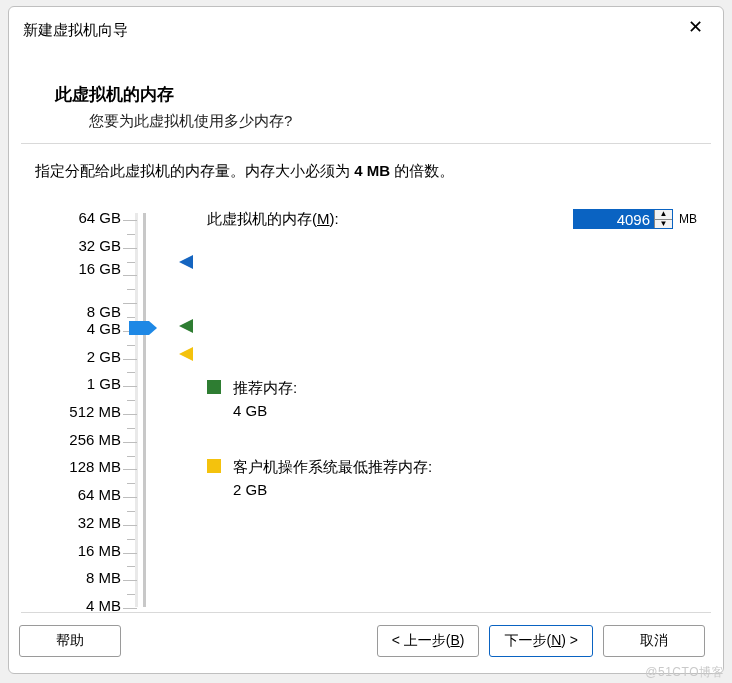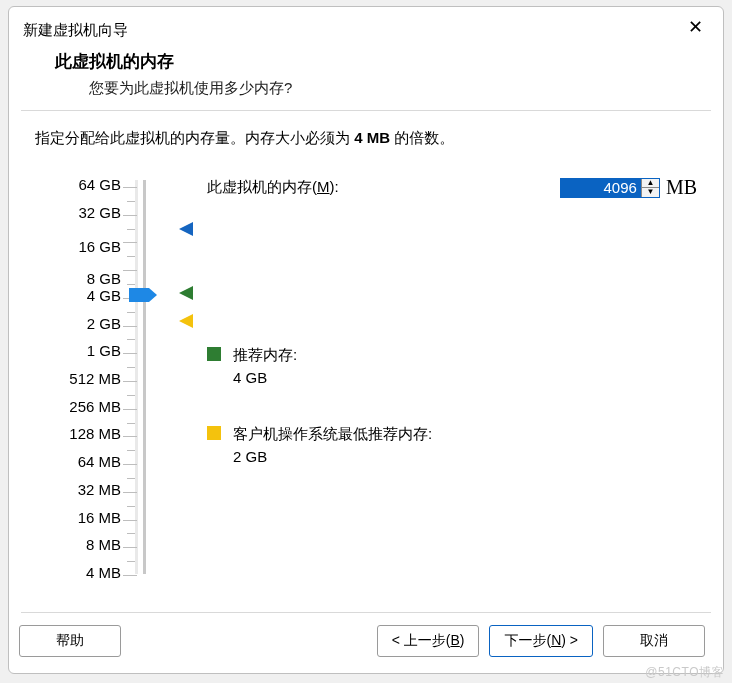--- a/index.html
+++ b/index.html
@@ -33,20 +33,21 @@
   .titlebar .title { flex: 1; color: #000; margin-top: 8px; }
   .close-x {
     font-size: 18px;
     line-height: 18px;
     padding: 4px 6px;
     cursor: pointer;
     user-select: none;
   }
   .header {
     padding: 6px 24px 12px 46px;
+    margin-top: 33px;
   }
   .header h1 {
     margin: 0;
     font-size: 17px;
     font-weight: 600;
     color: #000;
   }
   .header .sub {
     margin: 6px 0 0 34px;
     font-size: 15px;
@@ -172,21 +173,21 @@
     flex: 1;
     display: flex;
     align-items: center;
     justify-content: center;
     font-size: 8px;
     line-height: 1;
     cursor: pointer;
     user-select: none;
   }
   .spin-btns div:first-child { border-bottom: 1px solid #888; }
-  .unit { font-size: 20px; font-family: Liberation Serif, serif; }
+  .unit { font-size: 12px; }
   .info-block {
     position: absolute;
     left: 172px;
     font-size: 15px;
   }
   .info-block .sq {
     display: inline-block;
     width: 14px;
     height: 14px;
     margin-right: 12px;
@@ -243,21 +244,21 @@
 
   <div class="body">
     <p class="instruction">
       <span>指定分配给此虚拟机的内存量。内存大小必须为 </span><b>4 MB</b><span> 的倍数。</span>
     </p>
 
     <div class="mem-area">
       <div class="ticks" id="ticks">
           <div class="tick" style="top: 8px;">64 GB</div>
           <div class="tick" style="top: 35.7143px;">32 GB</div>
-          <div class="tick" style="top: 70px; text-align: center;">16 GB</div>
+          <div class="tick" style="top: 59px; text-align: center;">16 GB</div>
           <div class="tick" style="top: 102px;">8 GB</div>
           <div class="tick" style="top: 118.857px;">4 GB</div>
           <div class="tick" style="top: 146.571px;">2 GB</div>
           <div class="tick" style="top: 174.286px;">1 GB</div>
           <div class="tick" style="top: 202px;">512 MB</div>
           <div class="tick" style="top: 229.714px;">256 MB</div>
           <div class="tick" style="top: 257.429px;">128 MB</div>
           <div class="tick" style="top: 285.143px;">64 MB</div>
           <div class="tick" style="top: 312.857px;">32 MB</div>
           <div class="tick" style="top: 340.571px;">16 MB</div>

